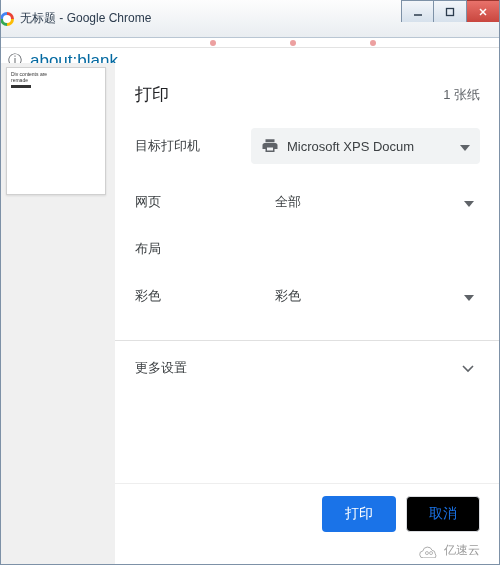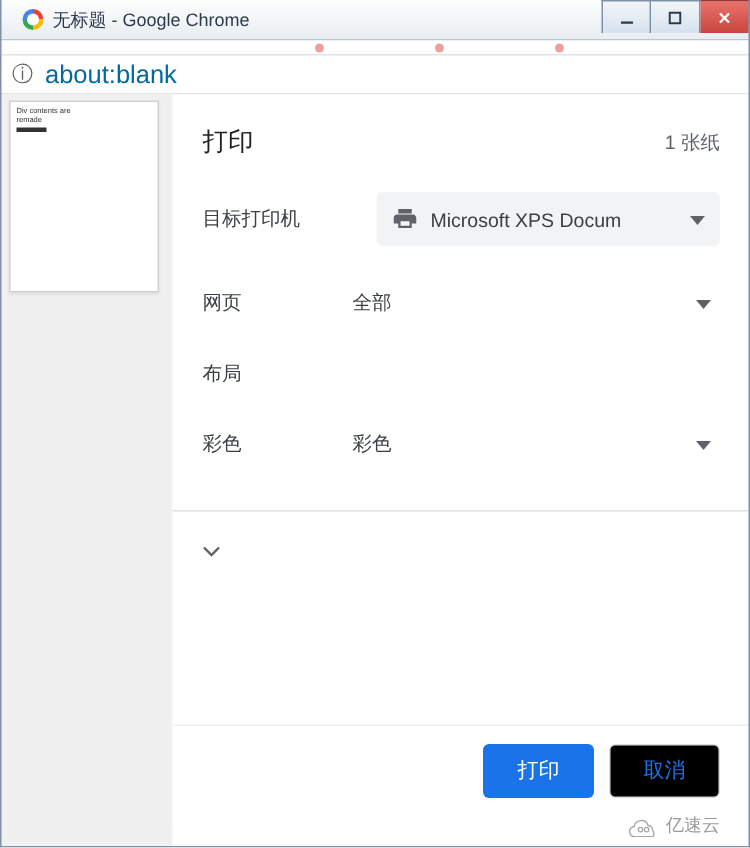--- a/index.html
+++ b/index.html
@@ -1,19 +1,19 @@
 <!DOCTYPE html>
 <html><head>
 <meta charset="utf-8">
 <style>
   * { box-sizing: border-box; margin: 0; padding: 0; font-family: "Segoe UI", Arial, sans-serif; }
   body { width: 500px; height: 565px; background: #fff; overflow: hidden; position: relative; }
 
   
-  .titlebar { height: 27px; background: linear-gradient(#fdfdfd,#e9edf1); border-bottom: 1px solid #b9c6d3; display: flex; align-items: center; padding-left: 15px; }
+  .titlebar { height: 38px; background: linear-gradient(#fdfdfd,#e9edf1); border-bottom: 1px solid #b9c6d3; display: flex; align-items: center; padding-left: 0; }
   .titlebar .favicon { width: 14px; height: 14px; border-radius: 50%; background: conic-gradient(#ea4335 0 90deg,#fbbc05 90deg 180deg,#34a853 180deg 270deg,#4285f4 270deg 360deg); margin-right: 6px; position: relative; }
   .titlebar .favicon::after{content:"";position:absolute;inset:3px;background:#fff;border-radius:50%;}
   .titlebar .title { font-size: 12px; color: #2b3b4d; }
   .winbtns { margin-left: auto; display: flex; height: 100%; }
   .winbtn { width: 33px; height: 22px; display:flex;align-items:center;justify-content:center; border:1px solid #7d91a7; border-bottom:none; margin-top:0; background: linear-gradient(#f3f6fa,#d6e1ec); }
   .winbtn svg { display:block; }
   .winbtn.close { background: linear-gradient(#e9726b,#c8463e); border-color:#9c352f;}
   .winbtn + .winbtn { border-left:none; }
 
   
@@ -40,21 +40,21 @@
 
   .field-row { display:flex; align-items:center; margin-bottom:22px;}
   .field-label { width:100px; font-size:13px; color:#3c4043;}
   .field-control { flex:1; }
 
   .dropdown { height:36px; background:#f1f3f4; border-radius:4px; display:flex; align-items:center; padding:0 10px; cursor:pointer; position:relative;margin-left:16px;}
   .dropdown .dd-text { font-size:13px; color:#3c4043; flex:1; white-space:nowrap; overflow:hidden; text-overflow:ellipsis;}
   .dropdown .dd-icon { color:#5f6368; margin-right:8px; display:flex;}
   .dropdown .dd-caret { color:#5f6368;}
 
-  .plain-select { height:32px; display:flex; align-items:center; cursor:pointer; padding-right:6px;}
+  .plain-select { height:32px; display:flex; align-items:center; cursor:pointer; padding-right:6px;margin-left:40px;}
   .plain-select .ps-text { font-size:13px; color:#3c4043; flex:1;}
   .plain-select .ps-caret { color:#5f6368;}
 
   .divider { height:1px; background:#e0e0e0; margin:6px -20px 0 -20px;}
 
   .more-row { display:flex; align-items:center; padding:18px 6px 18px 0; cursor:pointer;}
   .more-row .mr-text { font-size:13px; color:#3c4043; flex:1;}
   .more-row .mr-caret { color:#5f6368;}
 
   .footer-bar { margin-top:auto; display:flex; justify-content:flex-end; gap:10px; padding:12px 4px 16px 0; margin-left:-20px; margin-right:-20px; padding-right:20px; border-top:1px solid #eee; background:#fff;}
@@ -168,20 +168,21 @@
                 <path d="M0 0l5 6 5-6z" fill="#5f6368"></path>
               </svg>
           </span>
         </div>
       </div>
     </div>
 
     <div class="divider"></div>
 
     <div class="more-row">
+      <span class="mr-text">更多设置</span>
       <span class="mr-caret">
         <svg width="12" height="8" viewBox="0 0 12 8">
             <path d="M1 1l5 5 5-5" fill="none" stroke="#5f6368" stroke-width="1.6"></path>
           </svg>
       </span>
     </div>
 
     <div class="footer-bar">
       <div class="btn btn-primary">
         <span>打印</span>

